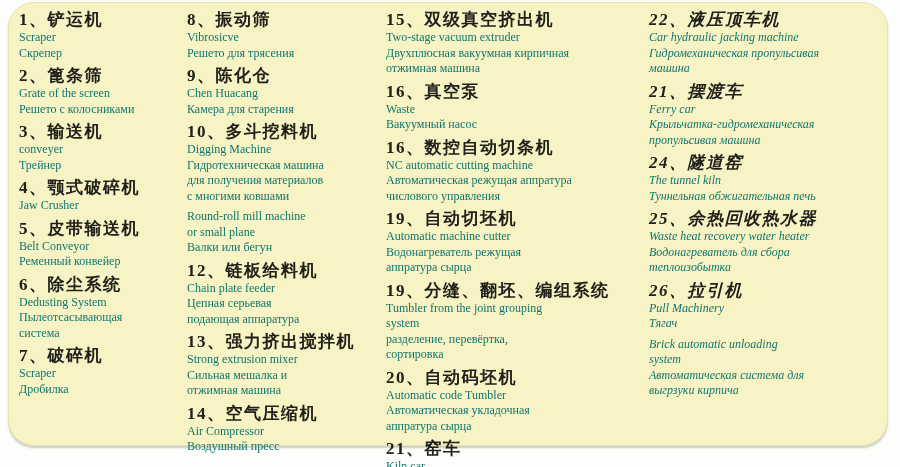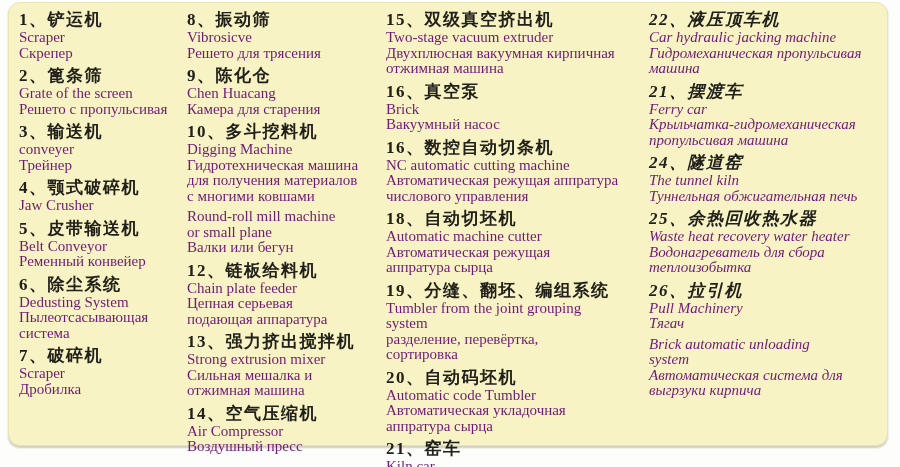--- a/index.html
+++ b/index.html
@@ -12,21 +12,21 @@
     font-family: "Liberation Serif", "DejaVu Serif", serif;
   }
   .panel {
     position: absolute;
     left: 8px;
     top: 2px;
     width: 880px;
     height: 444px;
     background: #f7f3c4;
     border: 1px solid #e8e4b4;
-    border-radius: 12px;
+    border-radius: 26px;
     box-shadow: 0 2px 2px rgba(120, 115, 80, 0.35);
     box-sizing: border-box;
   }
   .col {
     position: absolute;
     top: 7px;
   }
   .col-1 { left: 10px;  width: 164px; }
   .col-2 { left: 178px; width: 194px; }
   .col-3 { left: 377px; width: 258px; }
@@ -34,41 +34,41 @@
   .item { margin-bottom: 5px; }
   .zh {
     font-size: 17px;
     line-height: 20px;
     color: #21201a;
     font-weight: 600;
     letter-spacing: 1.5px;
     white-space: pre;
   }
   .en, .ru {
-    font-size: 15px;
+    font-size: 12px;
     line-height: 15.5px;
-    color: #701a75;
+    color: #0f766e;
     white-space: pre;
   }
 </style>
 </head>
 <body>
 
 <div class="panel">
   <div class="col col-1">
   <div class="item">
     <div class="zh">1、铲运机</div>
     <div class="en">Scraper</div>
     <div class="ru">Скрепер</div>
   </div>
 
   <div class="item">
     <div class="zh">2、篦条筛</div>
     <div class="en">Grate of the screen</div>
-    <div class="ru">Решето с пропульсивая</div>
+    <div class="ru">Решето с колосниками</div>
   </div>
 
   <div class="item">
     <div class="zh">3、输送机</div>
     <div class="en">conveyer</div>
     <div class="ru">Трейнер</div>
   </div>
 
   <div class="item">
     <div class="zh">4、颚式破碎机</div>
@@ -144,35 +144,35 @@
   <div class="col col-3">
   <div class="item">
     <div class="zh">15、双级真空挤出机</div>
     <div class="en">Two-stage vacuum extruder</div>
     <div class="ru">Двухплюсная вакуумная кирпичная
 отжимная машина</div>
   </div>
 
   <div class="item">
     <div class="zh">16、真空泵</div>
-    <div class="en">Brick</div>
+    <div class="en">Waste</div>
     <div class="ru">Вакуумный насос</div>
   </div>
 
   <div class="item">
     <div class="zh">16、数控自动切条机</div>
     <div class="en">NC automatic cutting machine</div>
     <div class="ru">Автоматическая режущая аппратура
 числового управления</div>
   </div>
 
   <div class="item">
-    <div class="zh">18、自动切坯机</div>
+    <div class="zh">19、自动切坯机</div>
     <div class="en">Automatic machine cutter</div>
-    <div class="ru">Автоматическая режущая
+    <div class="ru">Водонагреватель режущая
 аппратура сырца</div>
   </div>
 
   <div class="item">
     <div class="zh">19、分缝、翻坯、编组系统</div>
     <div class="en">Tumbler from the joint grouping
 system</div>
     <div class="ru">разделение, перевёртка,
 сортировка</div>
   </div>

